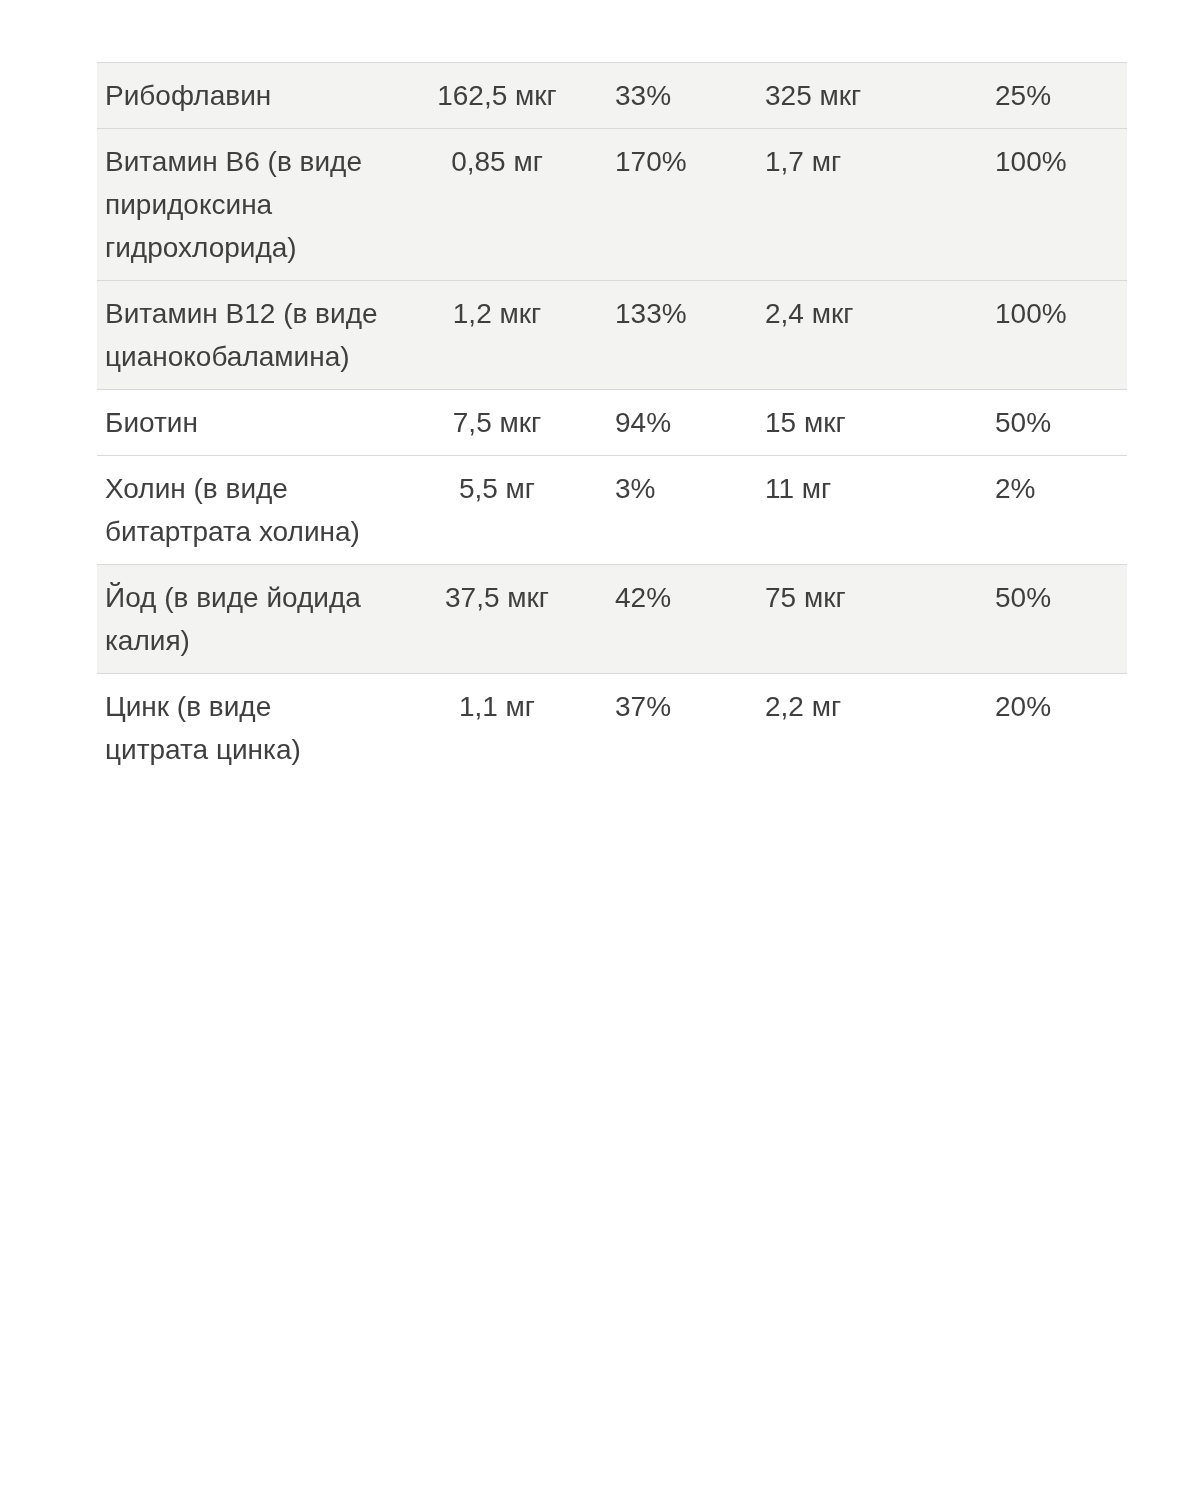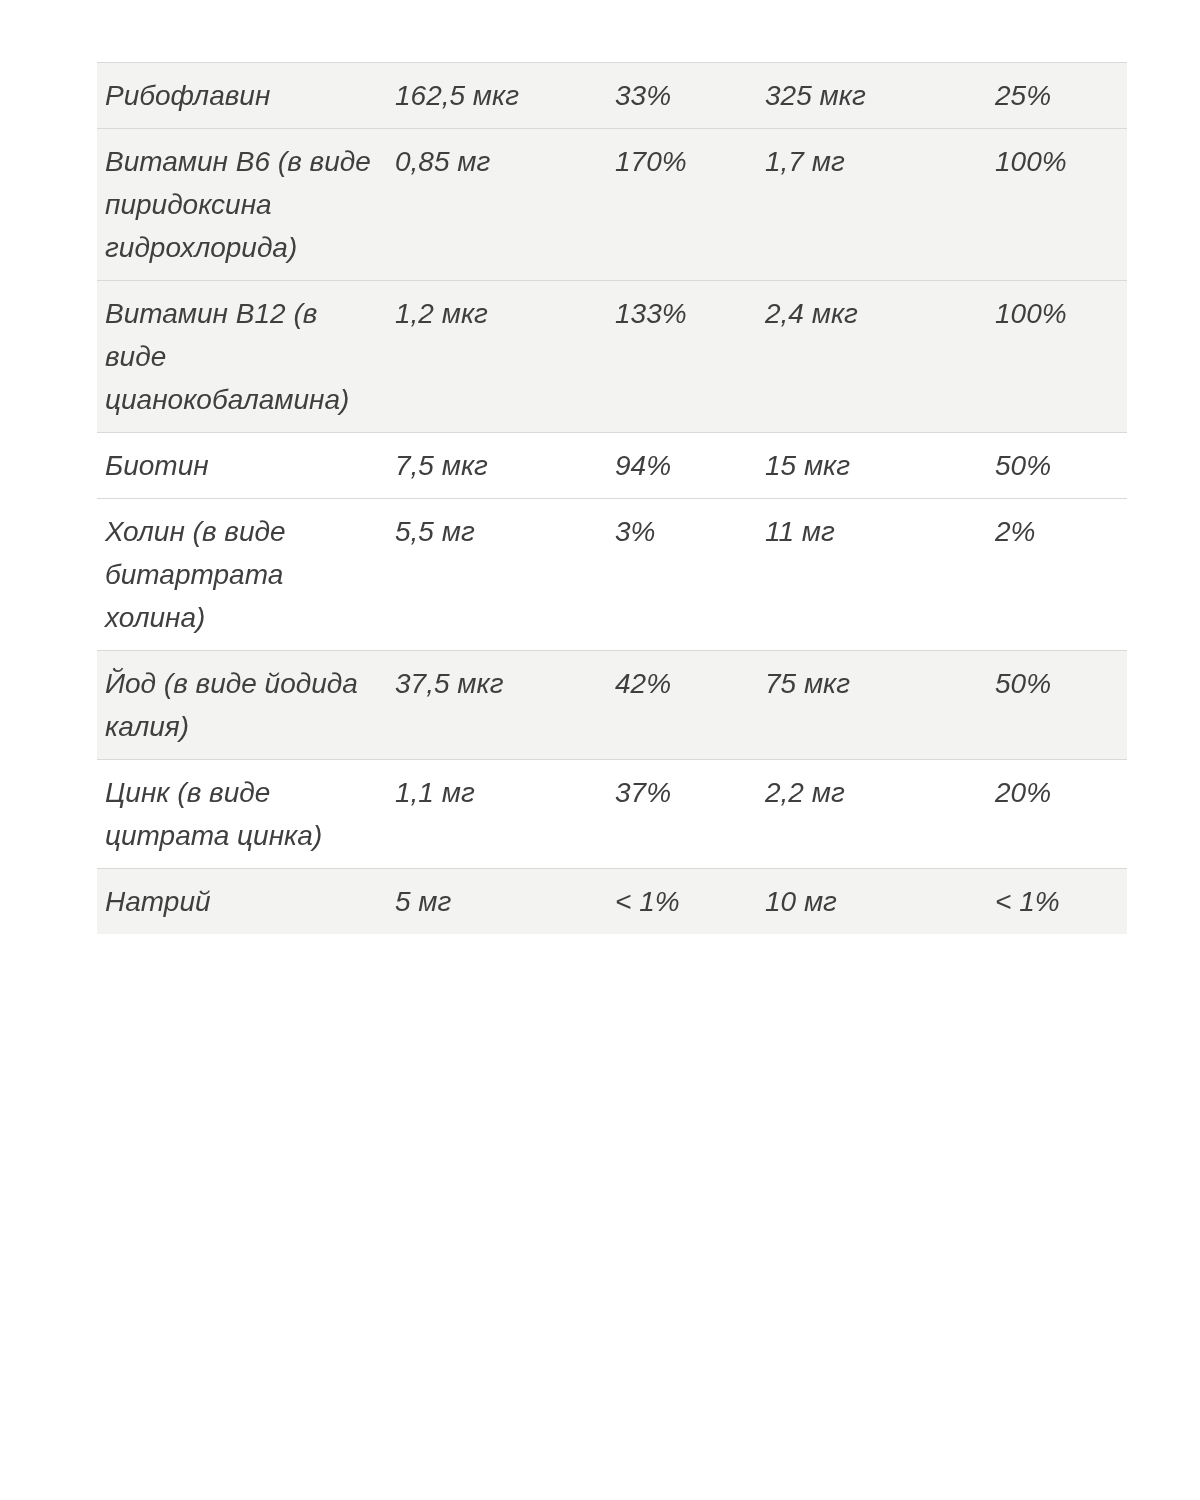--- a/index.html
+++ b/index.html
@@ -21,37 +21,36 @@
     width: 1030px;
   }
   table.facts {
     border-collapse: collapse;
     table-layout: fixed;
     width: 100%;
     font-size: 28px;
     line-height: 43px;
     color: #3f3f3f;
     border-top: 1px solid #d9d9d7;
-    font-style: italic;
   }
   table.facts tr {
     border-top: 1px solid #d9d9d7;
   }
   table.facts tr:first-child {
     border-top: none;
   }
   table.facts tr.alt  { background: #f3f4f2; }
   table.facts tr.base { background: #ffffff; }
   table.facts td {
     vertical-align: top;
     padding: 11px 8px;
     overflow: hidden;
   }
   td.c1 { padding-right: 10px; }
-  td.c2 { padding-right: 17px; }
+  td.c2 { padding-right: 17px; text-align: center; }
   td.c3 { padding-right: 10px; }
   td.c4 { padding-right: 27px; }
   td.c5 { padding-right: 10px; margin-left: 20px; }
 </style>
 </head>
 <body>
 
 <div class="table-wrap">
   <table class="facts">
     <colgroup>
@@ -104,22 +103,15 @@
           <td class="c4">75 мкг</td>
           <td class="c5">50%</td>
         </tr>
         <tr class="base">
           <td class="c1">Цинк (в виде цитрата цинка)</td>
           <td class="c2">1,1 мг</td>
           <td class="c3">37%</td>
           <td class="c4">2,2 мг</td>
           <td class="c5">20%</td>
         </tr>
-        <tr class="alt">
-          <td class="c1">Натрий</td>
-          <td class="c2">5 мг</td>
-          <td class="c3">&lt; 1%</td>
-          <td class="c4">10 мг</td>
-          <td class="c5">&lt; 1%</td>
-        </tr>
       </tbody>
   </table>
 </div>
 
 </body></html>

